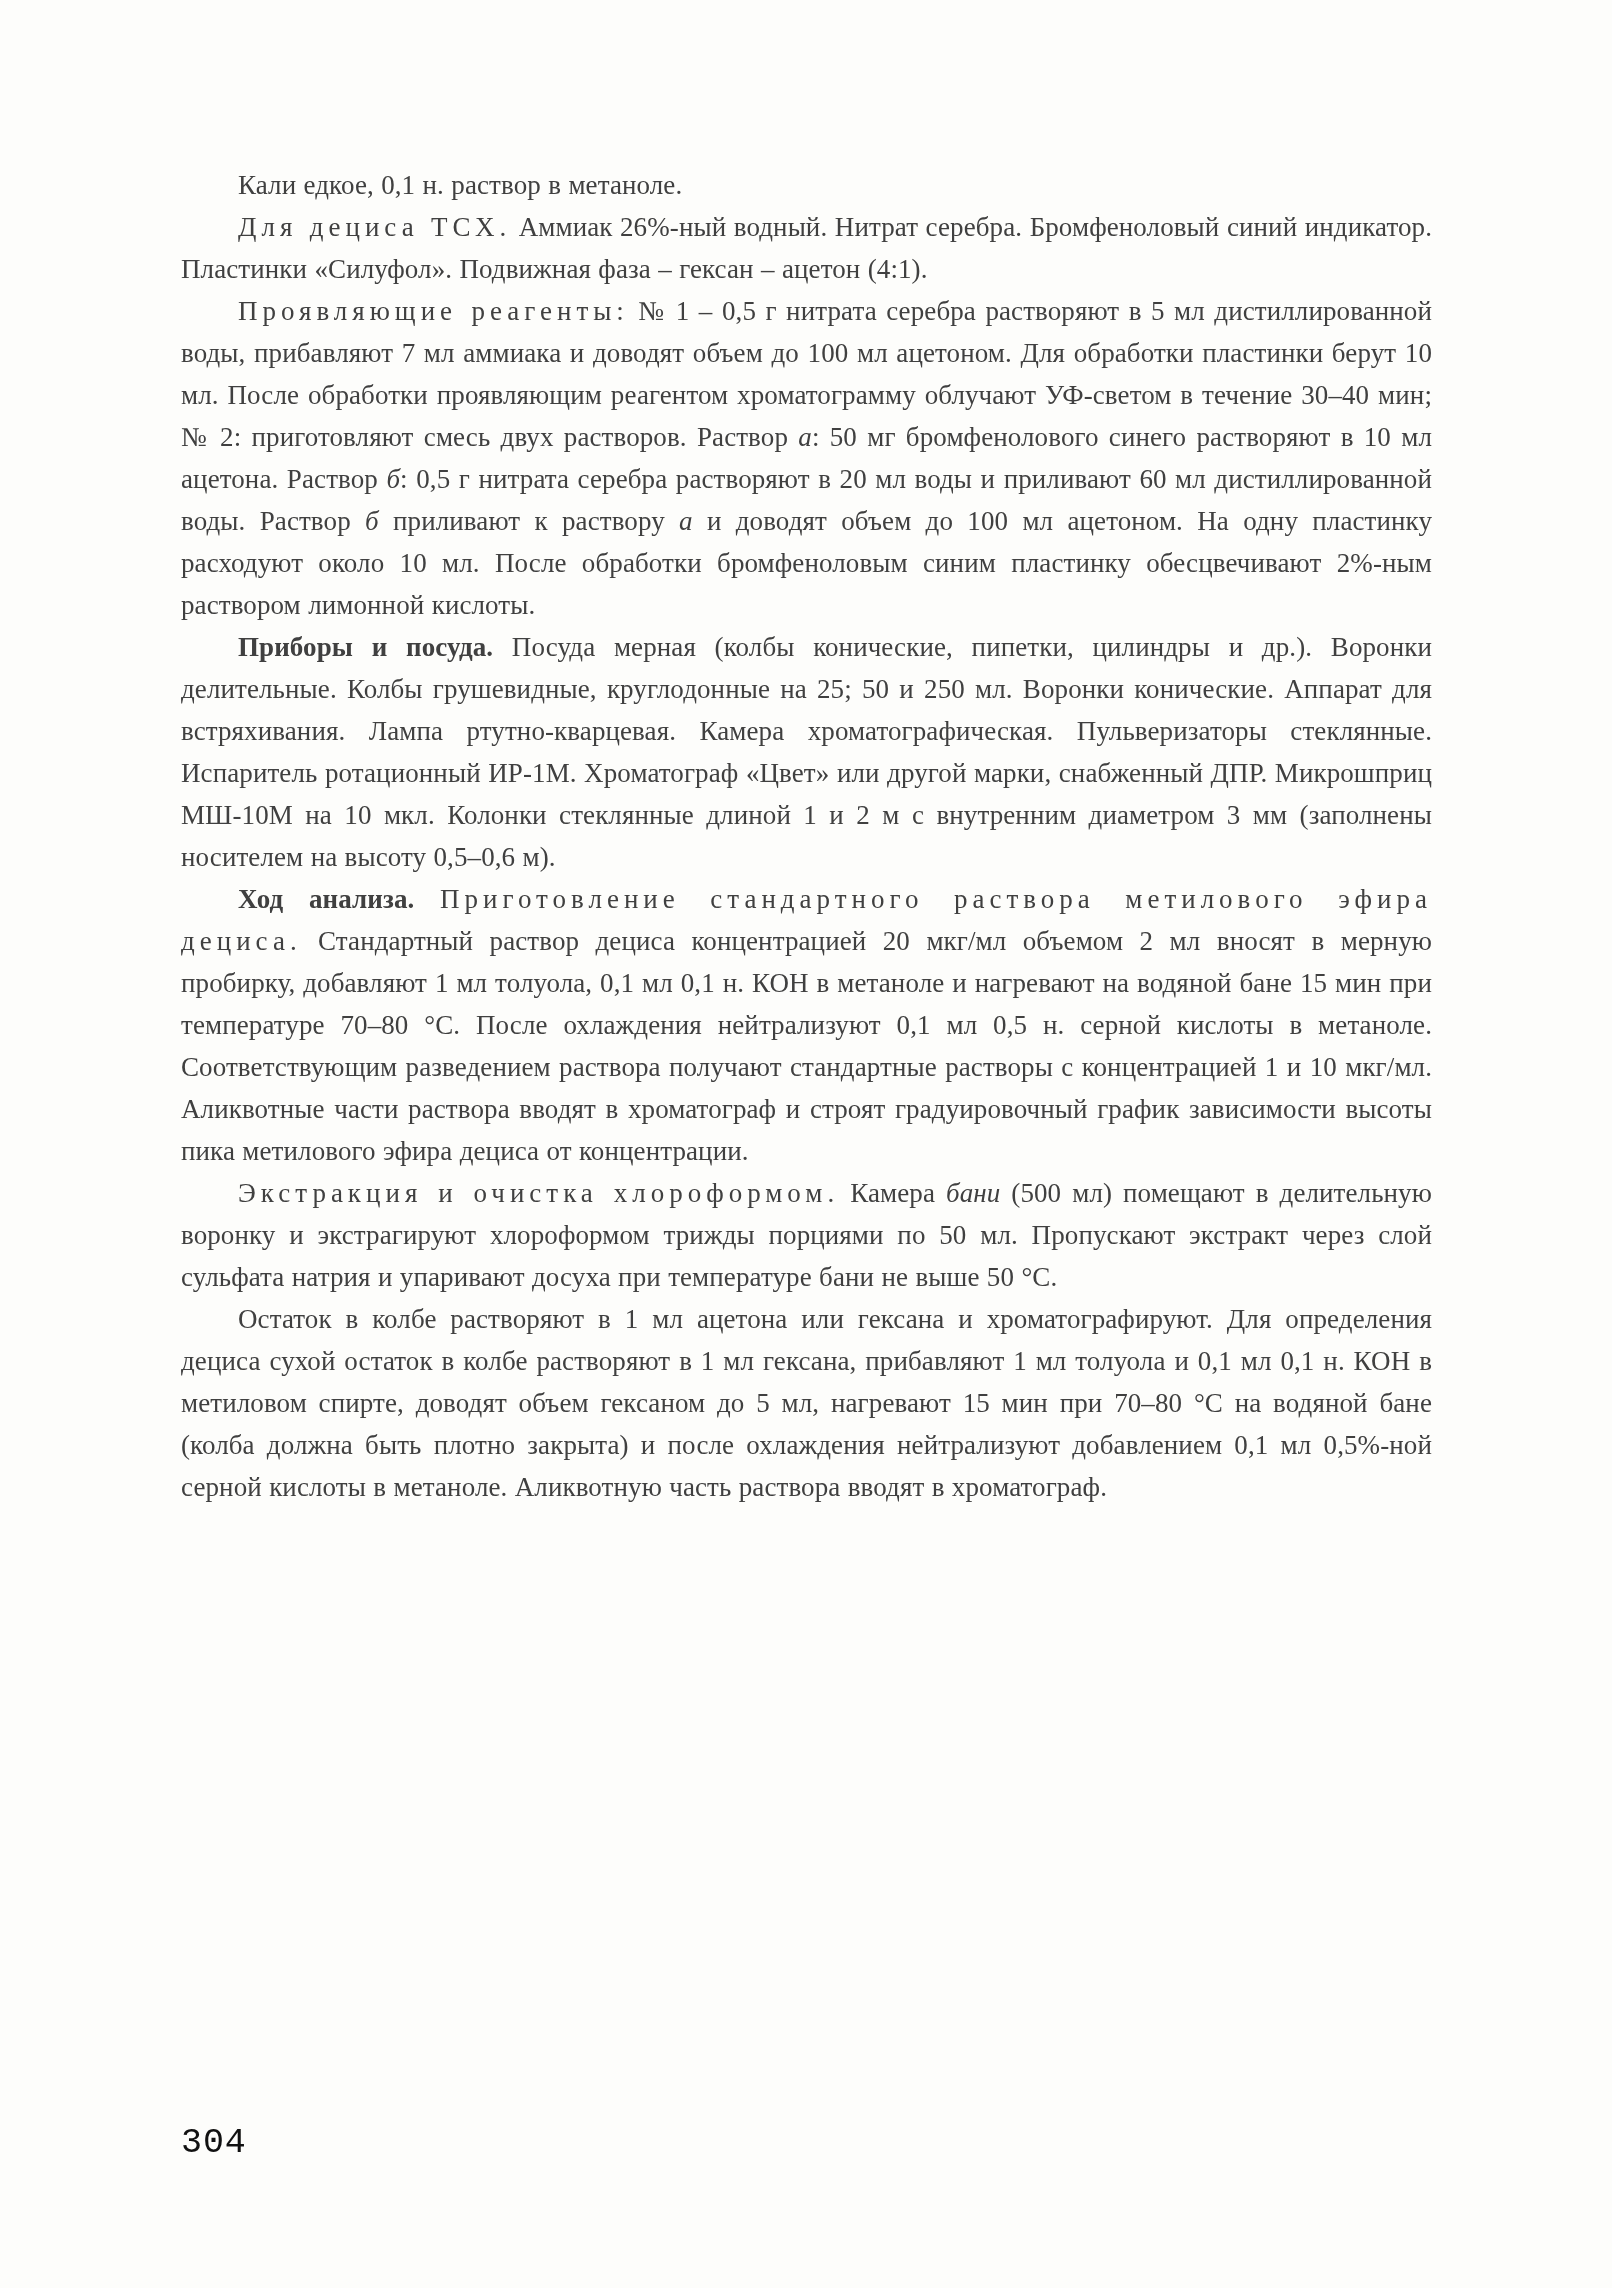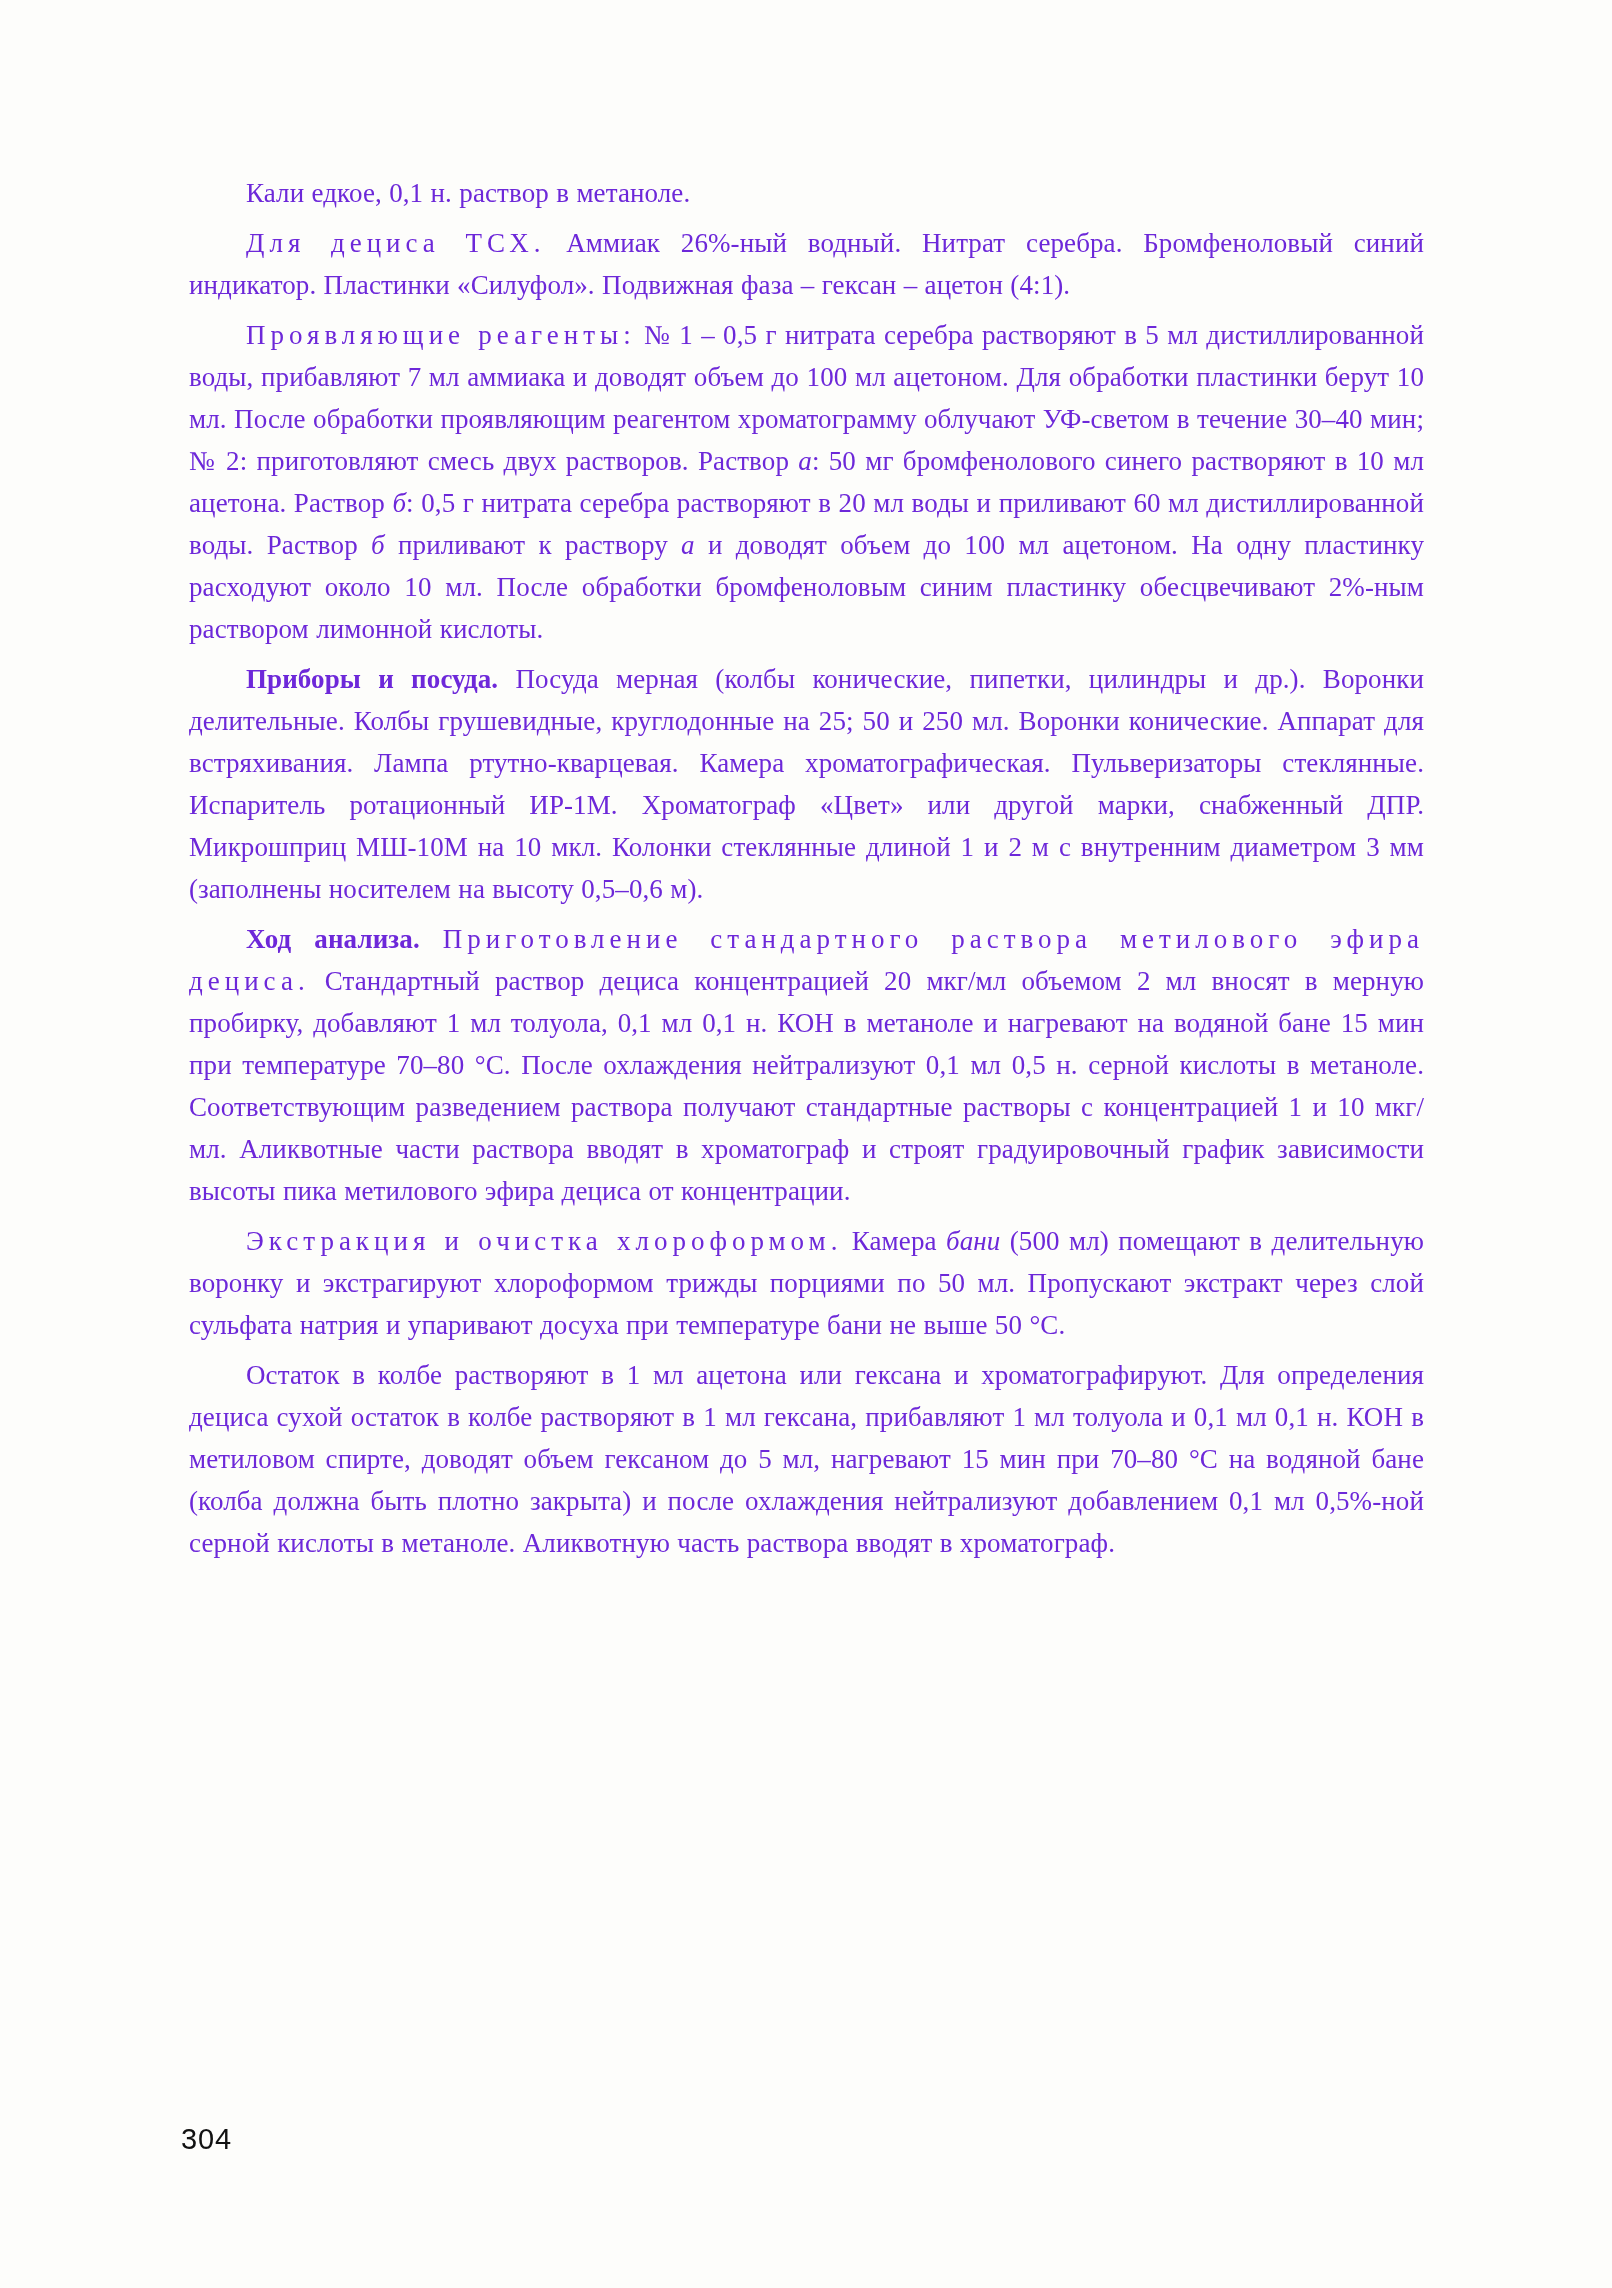--- a/index.html
+++ b/index.html
@@ -15,46 +15,46 @@
     box-sizing: border-box;
     overflow: hidden;
   }
   .content {
     position: absolute;
     left: 181px;
     top: 164px;
     width: 1251px;
   }
   p.para {
-    margin: 8px;
+    margin: 0;
     font-family: "Liberation Serif", "DejaVu Serif", serif;
     font-size: 27px;
     line-height: 42px;
-    color: #6d28d9;
+    color: #404040;
     text-align: justify;
     text-indent: 57px;
     letter-spacing: 0.1px;
     word-spacing: 0.5px;
     hyphens: none;
   }
   b.run {
     font-weight: bold;
   }
   i.run {
     font-style: italic;
   }
   .spaced {
     letter-spacing: 5px;
   }
   .pagenum {
     position: absolute;
     left: 181px;
     top: 2123px;
-    font-family: Liberation Sans, sans-serif;
-    font-size: 29px;
+    font-family: Liberation Mono, monospace;
+    font-size: 35px;
     color: #111111;
     letter-spacing: 0.9px;
   }
 </style>
 </head>
 <body>
 
 <div class="page">
 
   <div class="content">

